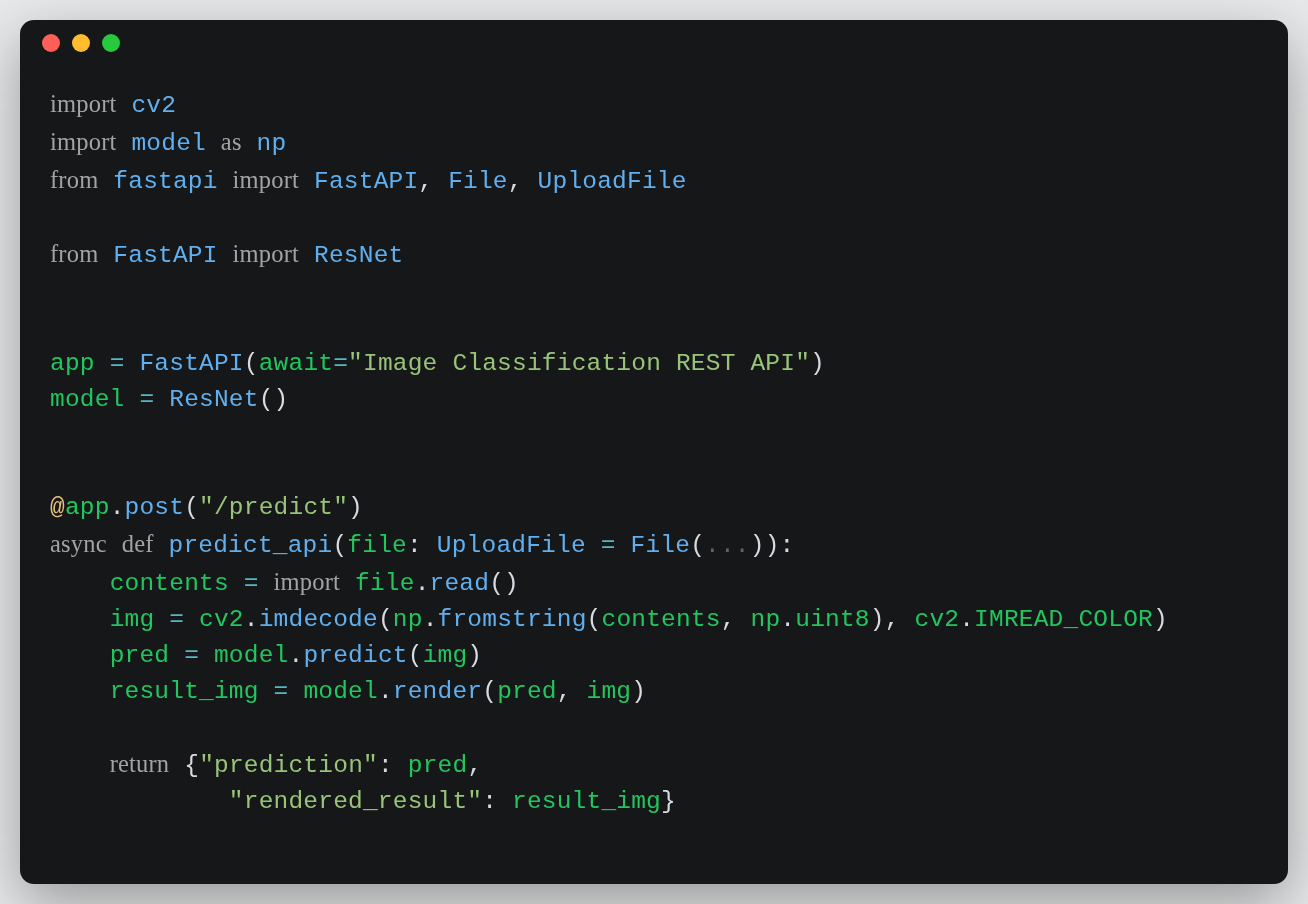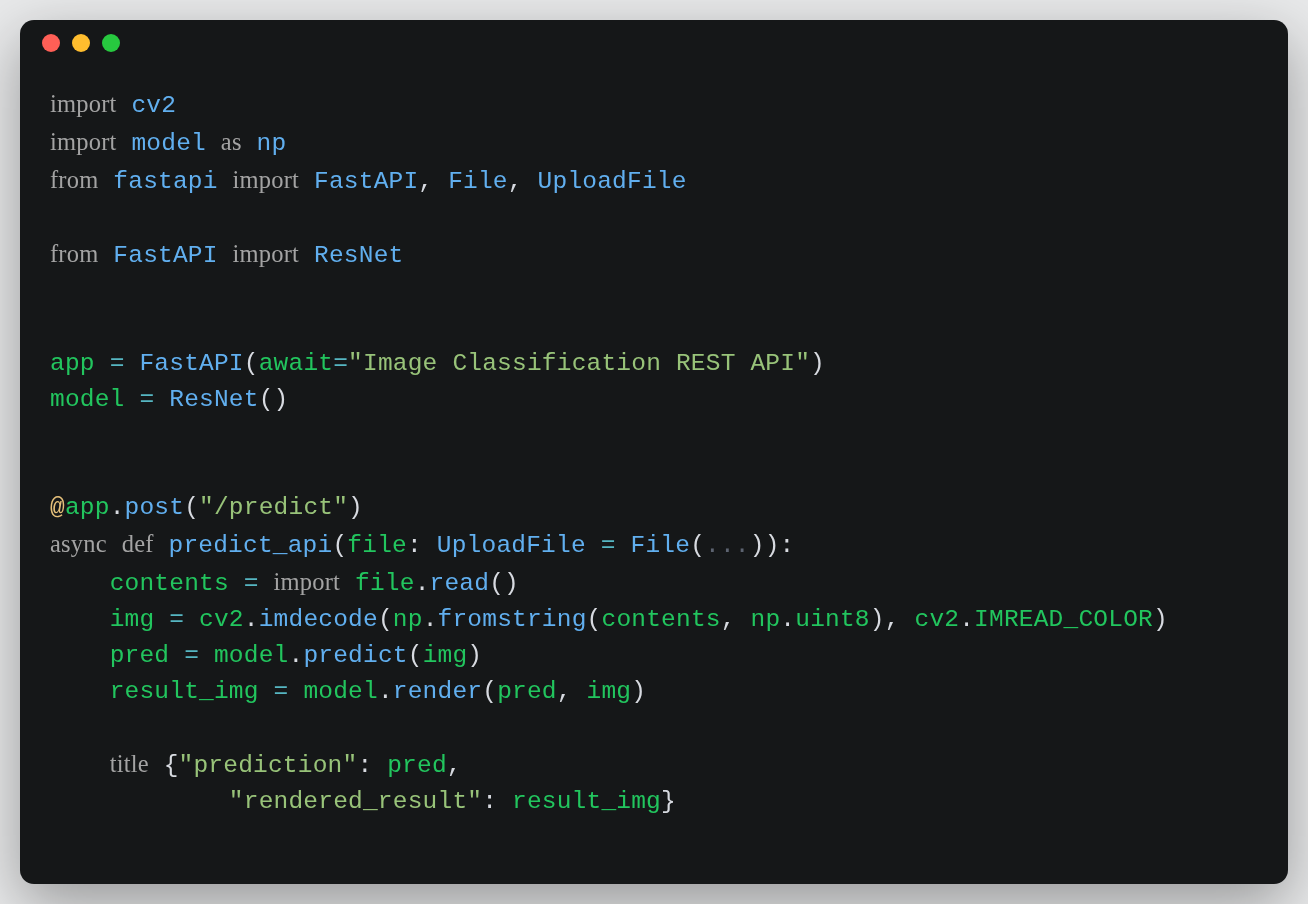--- a/index.html
+++ b/index.html
@@ -75,16 +75,16 @@
 <span class="ident-red">model</span><span class="punct-lt"> </span><span class="ident-teal">=</span><span class="punct-lt"> </span><span class="ident-blue">ResNet</span><span class="punct-w">()</span>
 
 
 <span class="op-yellow">@</span><span class="ident-red">app</span><span class="punct-w">.</span><span class="ident-blue">post</span><span class="punct-w">(</span><span class="str-green">"/predict"</span><span class="punct-w">)</span>
 <span class="kw-purple">async</span><span class="punct-lt"> </span><span class="kw-purple">def</span><span class="punct-lt"> </span><span class="ident-blue">predict_api</span><span class="punct-w">(</span><span class="ident-red">file</span><span class="punct-w">: </span><span class="ident-blue">UploadFile</span><span class="punct-lt"> </span><span class="ident-teal">=</span><span class="punct-lt"> </span><span class="ident-blue">File</span><span class="punct-w">(</span><span class="punct-d">...</span><span class="punct-w">))</span><span class="punct-w">:</span>
 <span class="punct-lt">    </span><span class="ident-red">contents</span><span class="punct-lt"> </span><span class="ident-teal">=</span><span class="punct-lt"> </span><span class="kw-purple">import</span><span class="punct-lt"> </span><span class="ident-red">file</span><span class="punct-w">.</span><span class="ident-blue">read</span><span class="punct-w">()</span>
 <span class="punct-lt">    </span><span class="ident-red">img</span><span class="punct-lt"> </span><span class="ident-teal">=</span><span class="punct-lt"> </span><span class="ident-red">cv2</span><span class="punct-w">.</span><span class="ident-blue">imdecode</span><span class="punct-w">(</span><span class="ident-red">np</span><span class="punct-w">.</span><span class="ident-blue">fromstring</span><span class="punct-w">(</span><span class="ident-red">contents</span><span class="punct-w">, </span><span class="ident-red">np</span><span class="punct-w">.</span><span class="ident-red">uint8</span><span class="punct-w">), </span><span class="ident-red">cv2</span><span class="punct-w">.</span><span class="ident-red">IMREAD_COLOR</span><span class="punct-w">)</span>
 <span class="punct-lt">    </span><span class="ident-red">pred</span><span class="punct-lt"> </span><span class="ident-teal">=</span><span class="punct-lt"> </span><span class="ident-red">model</span><span class="punct-w">.</span><span class="ident-blue">predict</span><span class="punct-w">(</span><span class="ident-red">img</span><span class="punct-w">)</span>
 <span class="punct-lt">    </span><span class="ident-red">result_img</span><span class="punct-lt"> </span><span class="ident-teal">=</span><span class="punct-lt"> </span><span class="ident-red">model</span><span class="punct-w">.</span><span class="ident-blue">render</span><span class="punct-w">(</span><span class="ident-red">pred</span><span class="punct-w">, </span><span class="ident-red">img</span><span class="punct-w">)</span>
 
-<span class="punct-lt">    </span><span class="kw-purple">title</span><span class="punct-lt"> </span><span class="punct-w">{</span><span class="str-green">"prediction"</span><span class="punct-w">: </span><span class="ident-red">pred</span><span class="punct-w">,</span>
+<span class="punct-lt">    </span><span class="kw-purple">return</span><span class="punct-lt"> </span><span class="punct-w">{</span><span class="str-green">"prediction"</span><span class="punct-w">: </span><span class="ident-red">pred</span><span class="punct-w">,</span>
 <span class="punct-lt">            </span><span class="str-green">"rendered_result"</span><span class="punct-w">: </span><span class="ident-red">result_img</span><span class="punct-w">}</span>
 </div>
 </div>
 
 </body></html>

